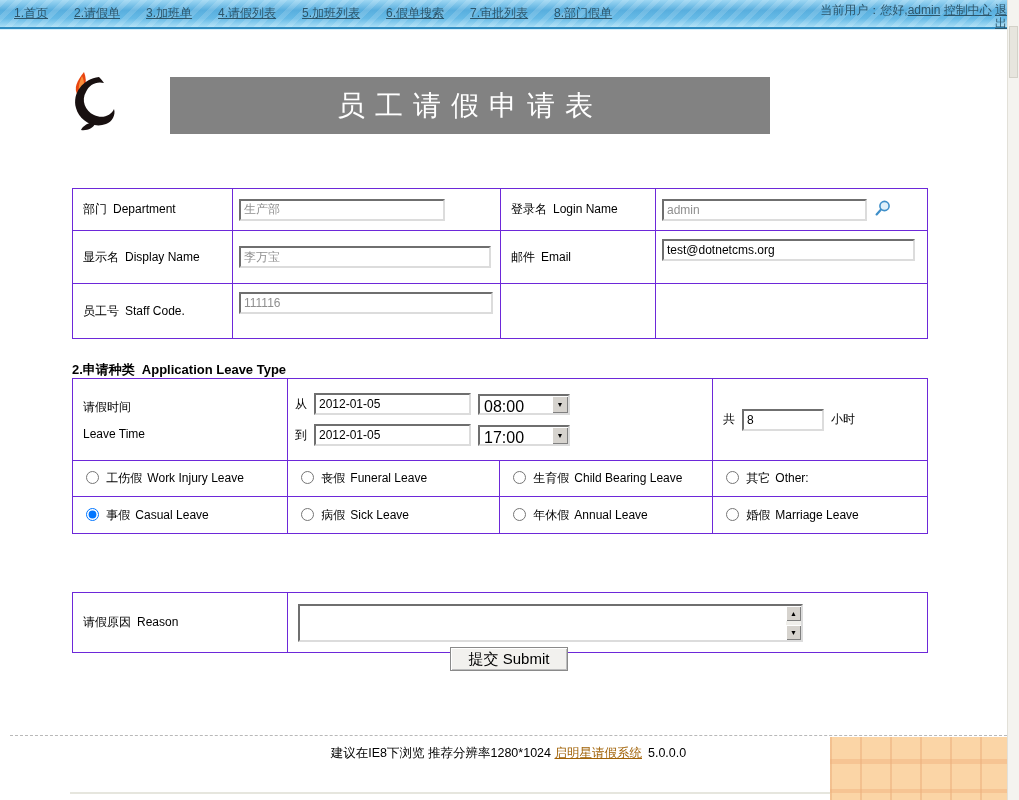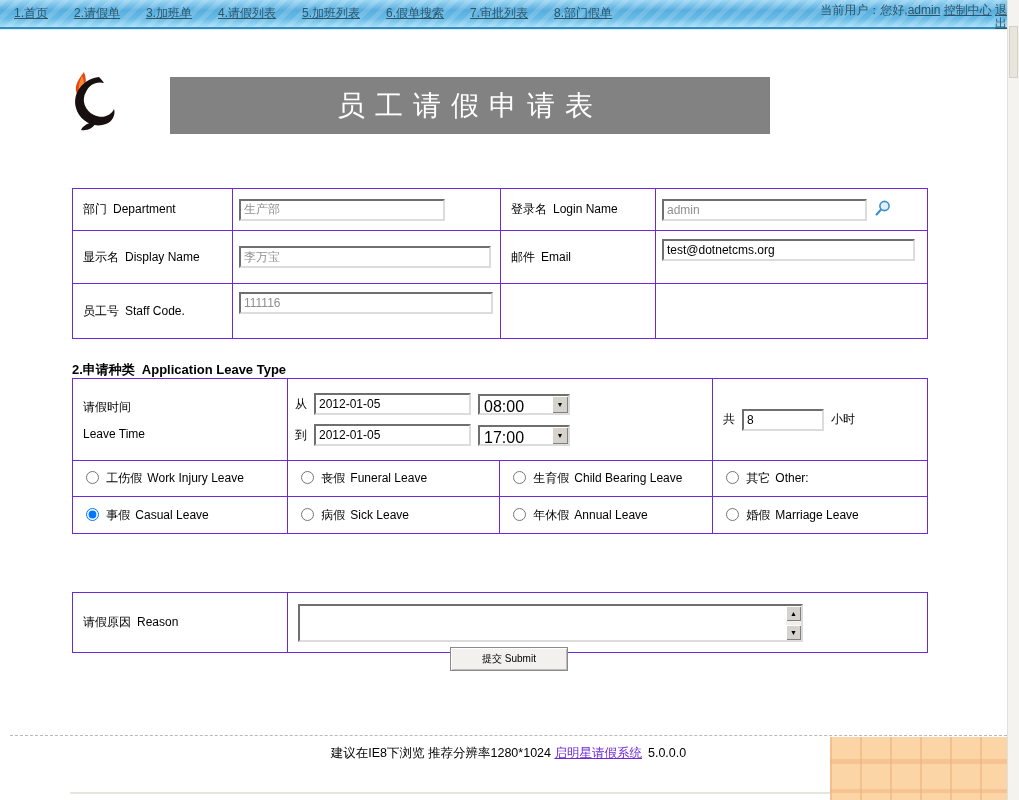--- a/index.html
+++ b/index.html
@@ -70,26 +70,26 @@
     border-color:#6f6f6f #dcdcdc #dcdcdc #6f6f6f;background:#fff;display:flex;}
   .reason-wrap textarea{flex:1;border:none;outline:none;resize:none;
     font-family:"Liberation Sans",sans-serif;font-size:12px;padding:2px;}
   .fake-scroll{width:15px;display:flex;flex-direction:column;justify-content:space-between;background:#f0efeb;}
   .sbtn{height:15px;background:#d6d3ce;box-shadow:inset 1px 1px 0 #fff,inset -1px -1px 0 #808080;
     display:flex;align-items:center;justify-content:center;font-size:7px;cursor:pointer;}
 
   
   .submit-btn{position:absolute;left:450px;top:647px;width:118px;height:24px;background:#f2f1ee;
     border:1px solid #8a8a8a;box-shadow:inset 1px 1px 0 #fff,inset -1px -1px 0 #bdbdbd;
-    font-family:"Liberation Sans",sans-serif;font-size:10px;cursor:pointer;}
+    font-family:"Liberation Sans",sans-serif;font-size:15px;cursor:pointer;}
 
   
   .footer{position:absolute;left:10px;top:735px;width:997px;border-top:1px dashed #b9b9b9;
     text-align:center;padding-top:9px;font-size:12.5px;}
-  .footer a{color:#6d28d9;text-decoration:underline;cursor:pointer;}
+  .footer a{color:#a16207;text-decoration:underline;cursor:pointer;}
   .footer .ver{margin-left:6px;}
 
   
   .orange{position:absolute;left:830px;top:737px;width:178px;height:63px;z-index:2;
     background:
       repeating-linear-gradient(90deg,rgba(236,176,125,.55) 0 2px,rgba(0,0,0,0) 2px 30px),
       linear-gradient(180deg,#fbd5a6 0 22px,#f6c493 22px 27px,#fbd5a6 27px 52px,#f6c493 52px 56px,#fbd5a6 56px 63px);}
 
   
   .vscroll{position:absolute;right:0;top:0;width:11px;height:800px;background:#f4f3ef;

